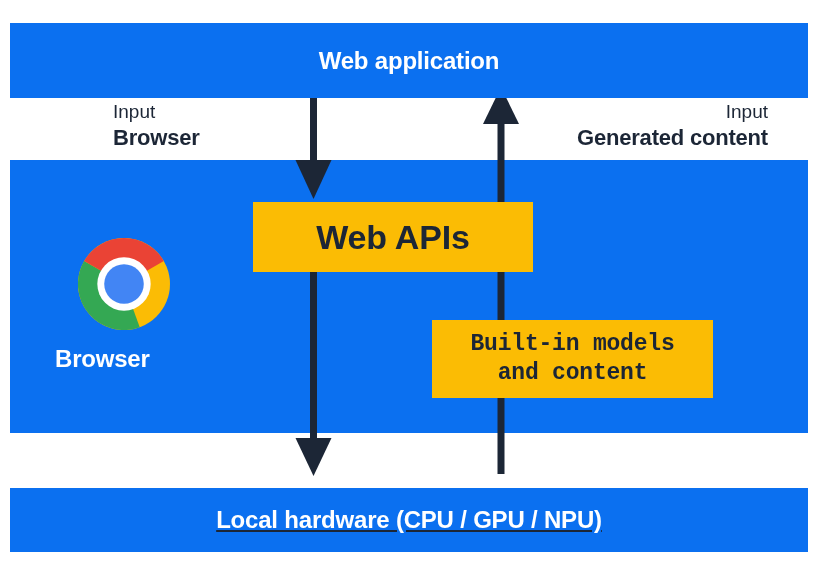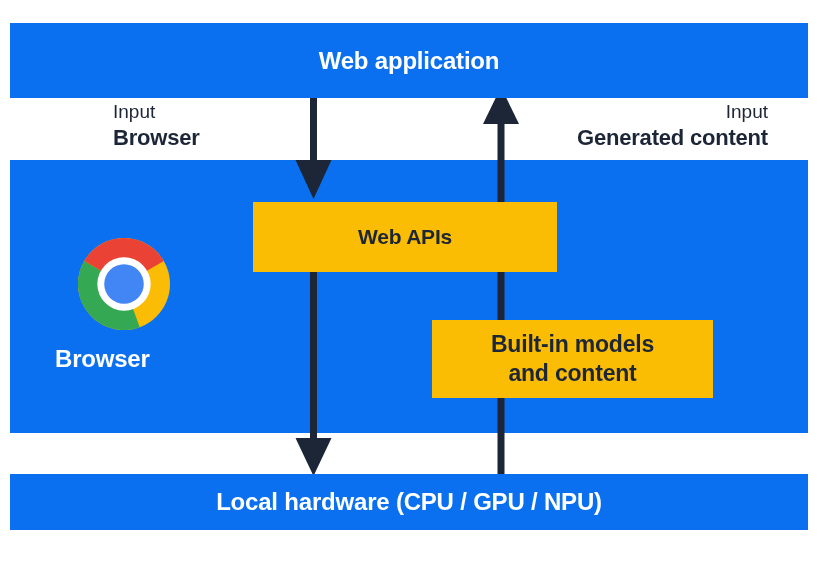--- a/index.html
+++ b/index.html
@@ -5,43 +5,43 @@
   html,body{margin:0;padding:0;background:#ffffff;}
   .canvas{
     position:relative;width:820px;height:566px;background:#ffffff;overflow:hidden;
     font-family:"Liberation Sans",sans-serif;color:var(--ink-navy,#1c2636);
   }
   .bar{
     position:absolute;left:10px;width:798px;background:var(--panel-blue,#0b70f0);
     display:flex;align-items:center;justify-content:center;z-index:3;
   }
   .bar.top{top:23px;height:75px;}
-  .bar.bottom{top:474px;height:56px;}
+  .bar.bottom{top:488px;height:64px;text-decoration:underline;}
   .bar-label{
     color:var(--text-white,#ffffff);font-weight:bold;font-size:24px;letter-spacing:-0.2px;
   }
   .io{position:absolute;top:99px;line-height:1;z-index:2;}
   .io-kind{display:block;font-size:19px;line-height:25px;}
   .io-value{display:block;font-weight:bold;font-size:22px;line-height:28px;letter-spacing:-0.2px;}
   .io-input{left:113px;text-align:left;}
   .io-output{right:52px;text-align:right;}
   .main{
     position:absolute;left:10px;top:160px;width:798px;height:273px;
     background:var(--panel-blue,#0b70f0);z-index:0;
   }
   .arrows{position:absolute;left:0;top:0;width:820px;height:566px;z-index:1;pointer-events:none;}
   .arrow-line{stroke:var(--ink-navy,#1c2636);stroke-width:7;fill:none;}
   .arrow-head{fill:var(--ink-navy,#1c2636);stroke:none;}
   .box{
     position:absolute;background:var(--accent-yellow,#fbbc04);z-index:2;
     display:flex;flex-direction:column;align-items:center;justify-content:center;
     font-weight:bold;letter-spacing:-0.2px;text-align:center;color:var(--ink-navy,#1c2636);
   }
-  .api-box{left:253px;top:202px;width:304px;height:70px;font-size:21px;}
-  .models-box{left:432px;top:320px;width:281px;height:78px;font-size:23px;}
+  .api-box{left:253px;top:202px;width:280px;height:70px;font-size:34px;}
+  .models-box{left:432px;top:320px;width:281px;height:78px;font-size:23px;font-family:Liberation Mono, monospace;}
   .models-box .line{display:block;line-height:29px;}
   .logo-wrap{position:absolute;left:78px;top:238px;width:92px;height:92px;z-index:2;}
   .logo-wrap svg{display:block;width:92px;height:92px;}
   .c-red{fill:var(--chrome-red,#ea4335);}
   .c-yellow{fill:var(--chrome-yellow,#fbbc05);}
   .c-green{fill:var(--chrome-green,#34a853);}
   .c-blue{fill:var(--chrome-blue,#4285f4);}
   .c-white{fill:#ffffff;}
   .browser-label{
     position:absolute;left:55px;top:345px;width:150px;text-align:left;z-index:2;

